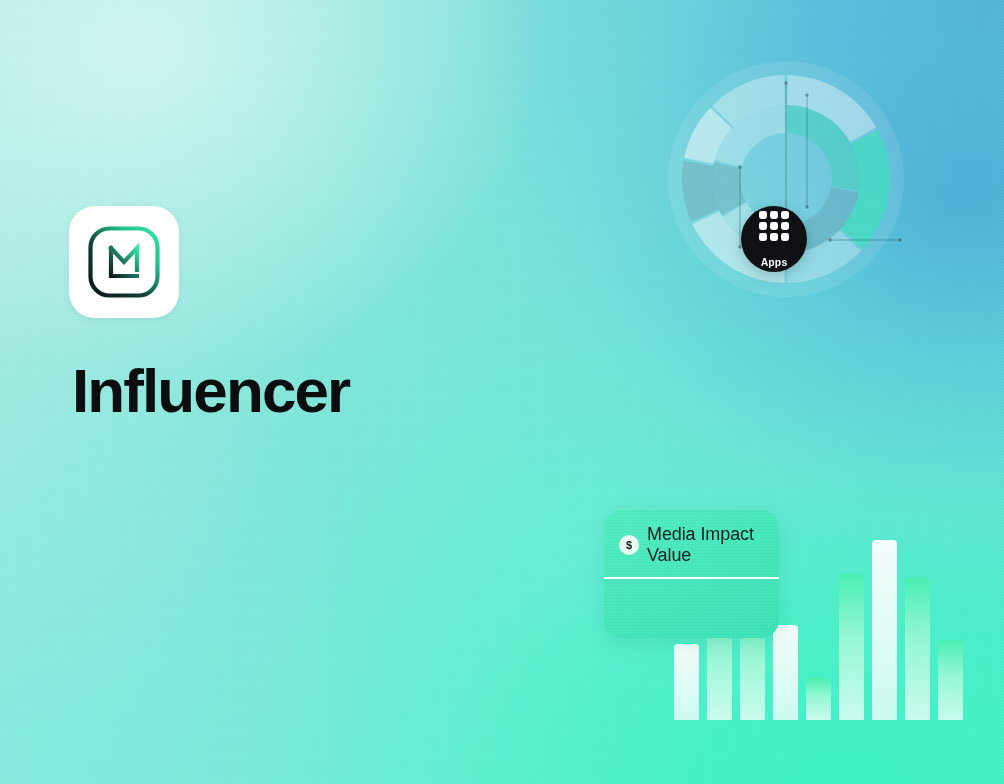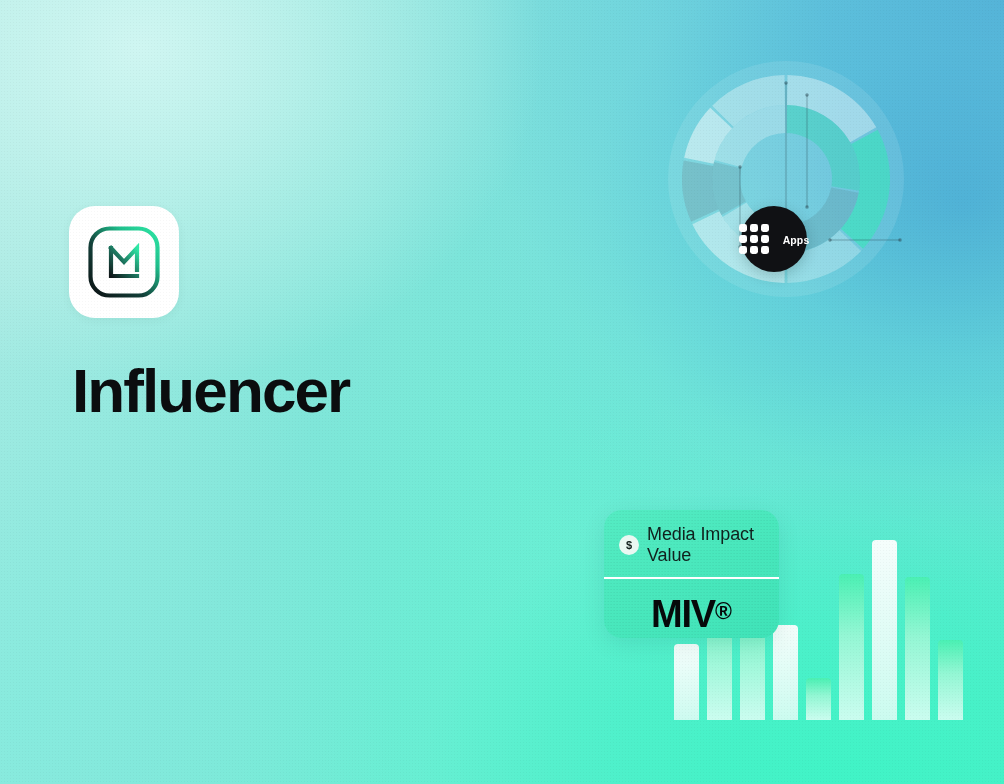--- a/index.html
+++ b/index.html
@@ -143,21 +143,21 @@
 
   .apps-badge {
     position: absolute;
     left: 741px;
     top: 206px;
     width: 66px;
     height: 66px;
     border-radius: 50%;
     background: #101114;
     display: flex;
-    flex-direction: row;
+    flex-direction: column;
     align-items: center;
     justify-content: center;
     gap: 14px;
     box-shadow: 0 4px 14px rgba(8,40,38,0.22);
   }
   .apps-grid {
     display: grid;
     grid-template-columns: repeat(3, 8px);
     grid-template-rows: repeat(3, 8px);
     gap: 3px;
@@ -337,21 +337,20 @@
       <div class="bar" style="left: 245px; width: 25px; height: 143px; background: linear-gradient(rgba(74, 240, 178, 0.95) 0%, rgba(160, 248, 214, 0.85) 42%, rgba(232, 255, 248, 0.82) 100%);"></div>
       <div class="bar" style="left: 278px; width: 25px; height: 80px; background: linear-gradient(rgba(74, 240, 178, 0.95) 0%, rgba(160, 248, 214, 0.85) 42%, rgba(232, 255, 248, 0.82) 100%);"></div>
     </div>
 
   <div class="miv-card">
     <div class="miv-head">
       <span class="dollar-chip">$</span>
       <span class="miv-head-text">Media Impact Value</span>
     </div>
     <div class="miv-divider"></div>
-    <div class="miv-big"><span>MIV</span><sup>®</sup></div>
   </div>
 
   <div class="brandrow">
     <div class="logo-tile">
       <svg width="78" height="78" viewBox="0 0 78 78" aria-hidden="true">
         <defs>
           <linearGradient id="lmGrad" x1="0" y1="1" x2="1" y2="0">
             <stop offset="0%" stop-color="#0c1113"></stop>
             <stop offset="40%" stop-color="#13413a"></stop>
             <stop offset="72%" stop-color="#1fbf8c"></stop>

